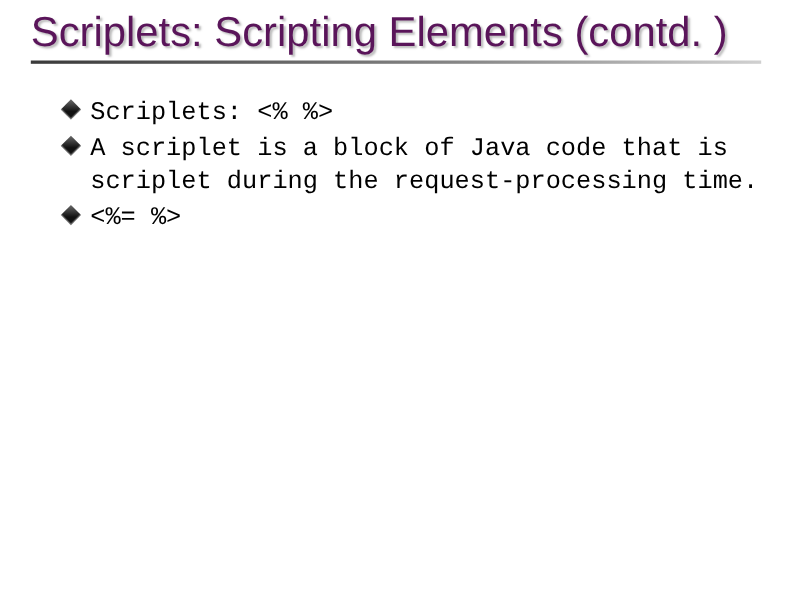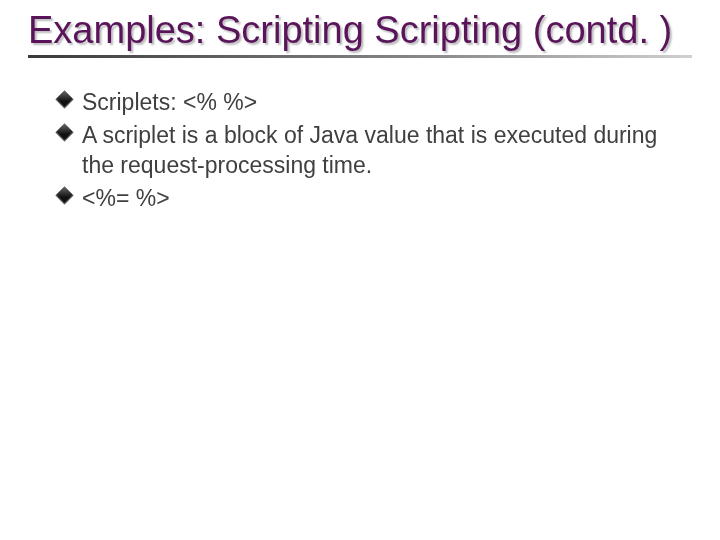--- a/index.html
+++ b/index.html
@@ -20,52 +20,52 @@
     text-shadow:2px 2px 2px #bbb;
     margin:0 0 2px 0;
     font-weight:400;
   }
   .rule{
     height:3px;
     background:linear-gradient(to right,#3a3a3a 0%,#888 60%,#d0d0d0 100%);
     margin:2px 0 30px 0;
   }
   .content{
-    font-family:Liberation Sans, sans-serif;
+    font-family:Liberation Mono, monospace;
     font-size:23px;
     line-height:1.28;
-    color:#404040;
+    color:#000000;
     padding-left:30px;
   }
   .item{
     position:relative;
     margin:0 0 4px 0;
     padding-left:24px;
   }
   .bullet{
     position:absolute;
     left:0;top:5px;
     width:13px;height:13px;
     transform:rotate(45deg);
     background:linear-gradient(135deg,#6a6a6a 0%,#111 60%);
     box-shadow:inset -1px -1px 1px rgba(255,255,255,.4);
   }
 </style>
 </head>
 <body>
 
-<h1 class="title">Examples: Scripting Scripting (contd. )</h1>
+<h1 class="title">Scriplets: Scripting Elements (contd. )</h1>
 <div class="rule"></div>
 
 <div class="content">
   <div class="item">
     <span class="bullet"></span>
     <span>Scriplets: &lt;%    %&gt;</span>
   </div>
   <div class="item">
     <span class="bullet"></span>
-    <span>A scriplet is a block of Java value that is executed during the request-processing time.</span>
+    <span>A scriplet is a block of Java code that is scriplet during the request-processing time.</span>
   </div>
   <div class="item">
     <span class="bullet"></span>
     <span>&lt;%=  %&gt;</span>
   </div>
 </div>
 
 </body></html>

